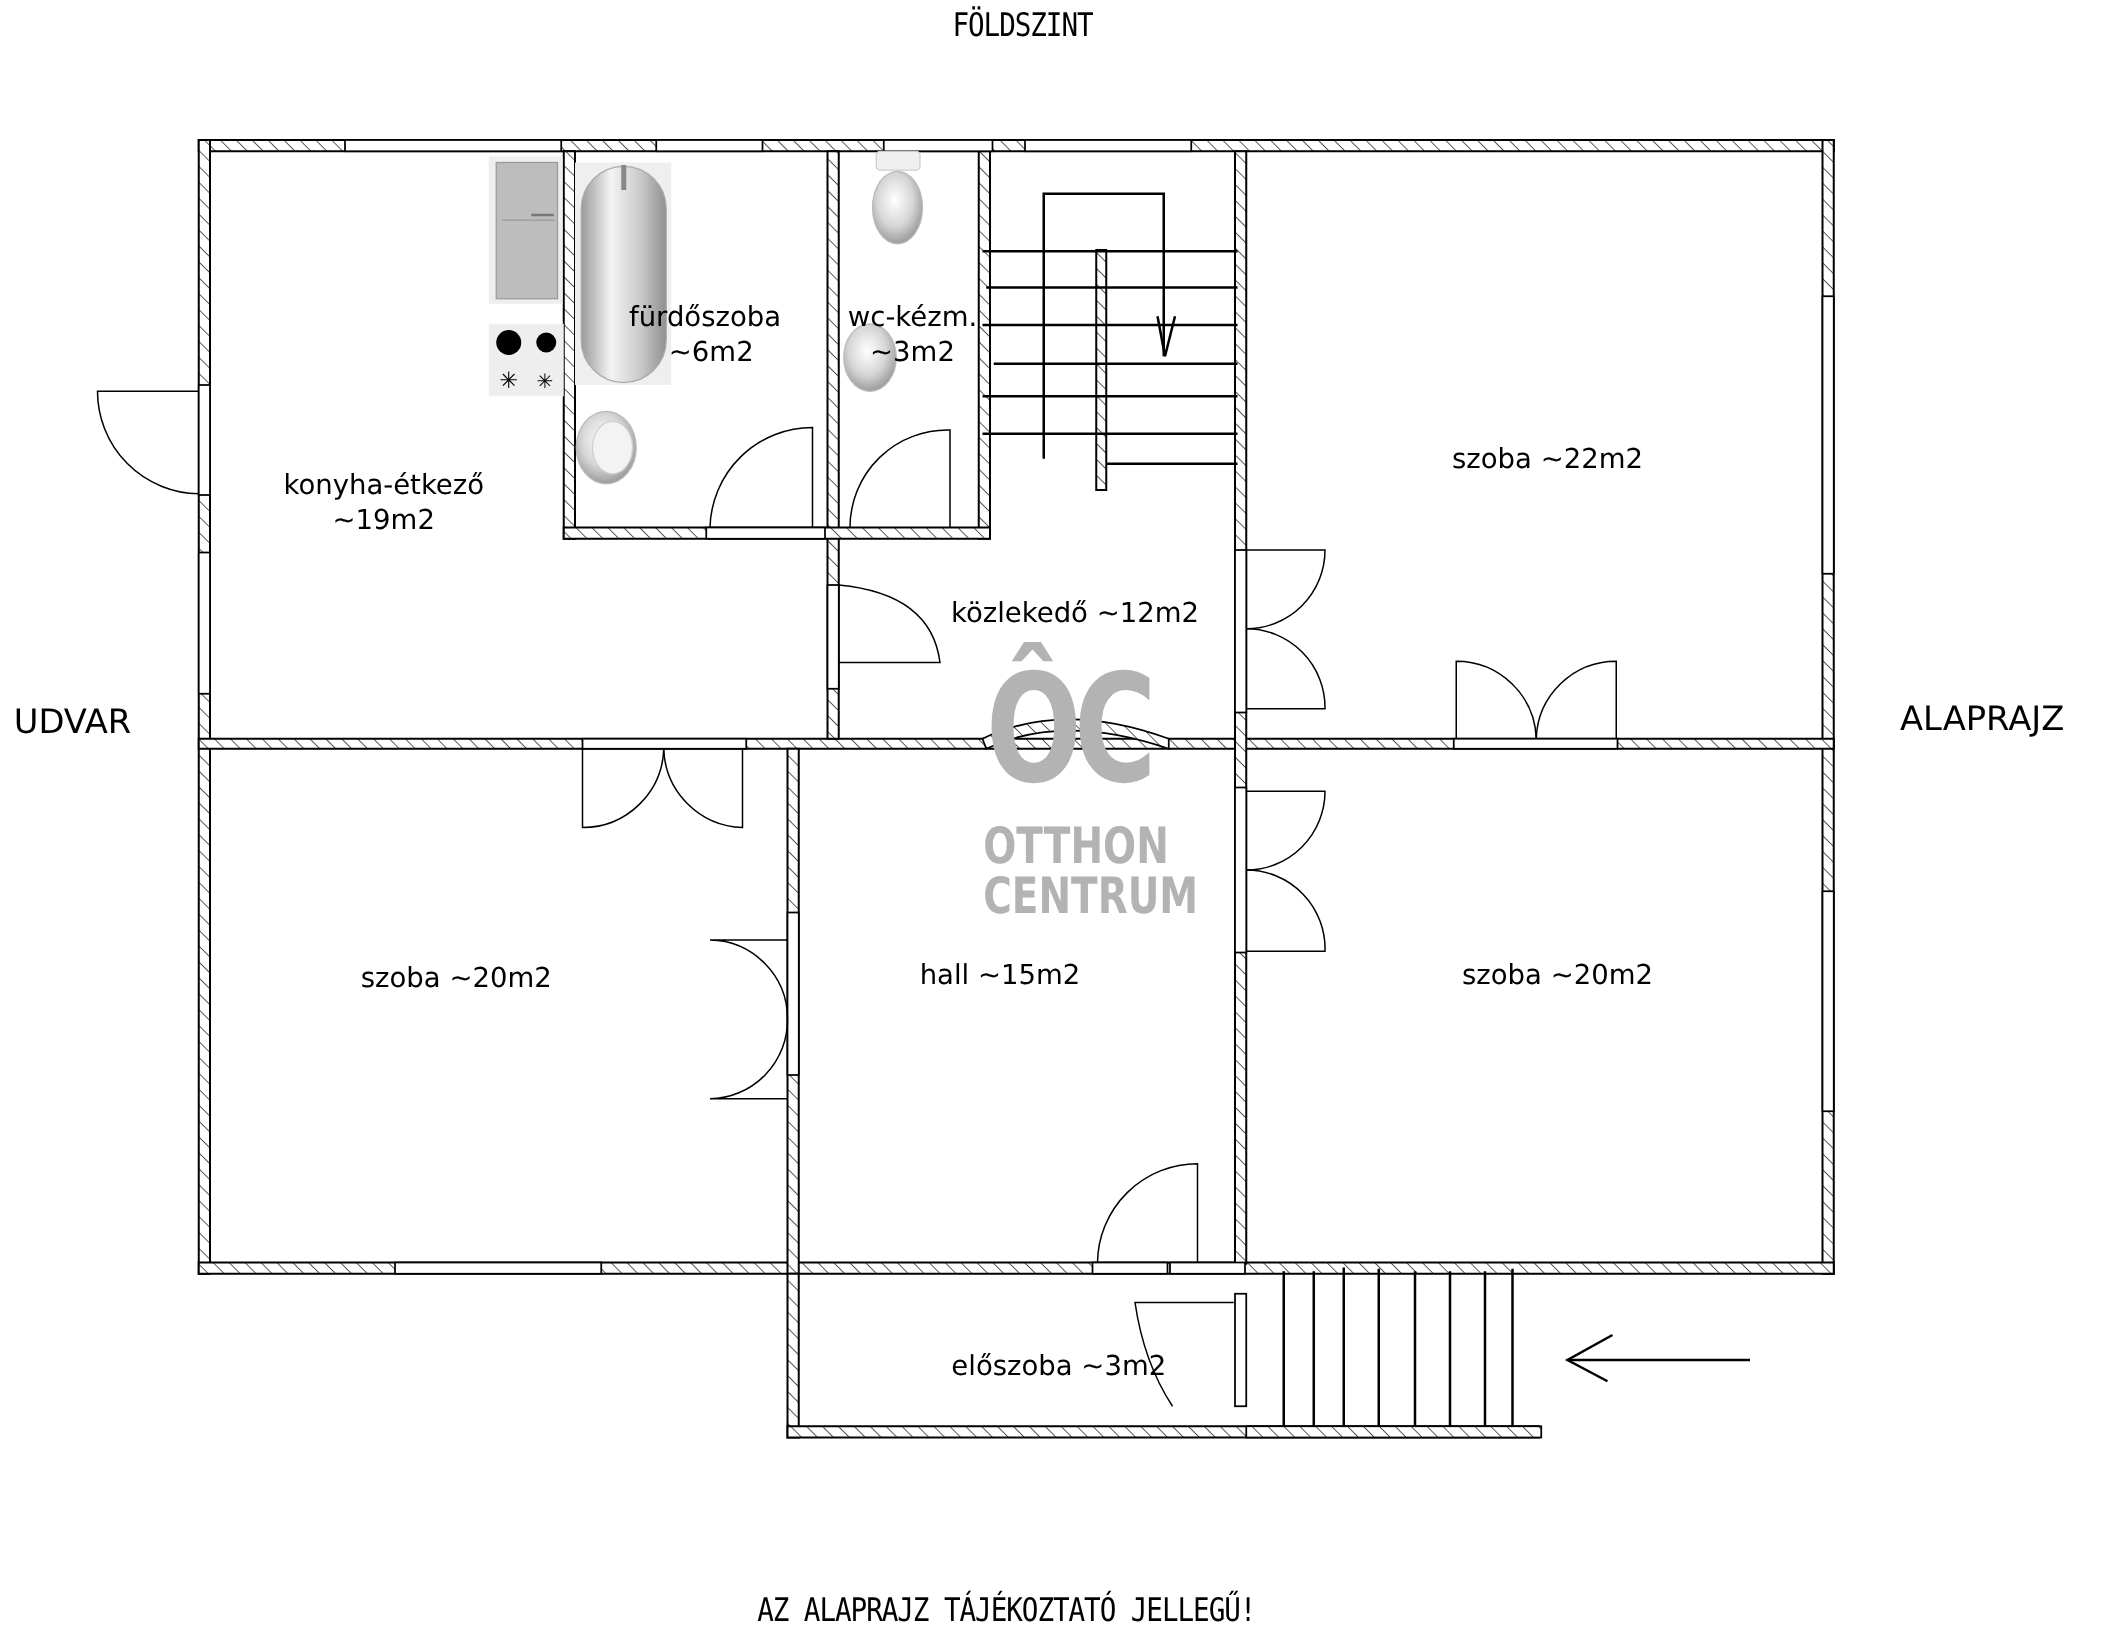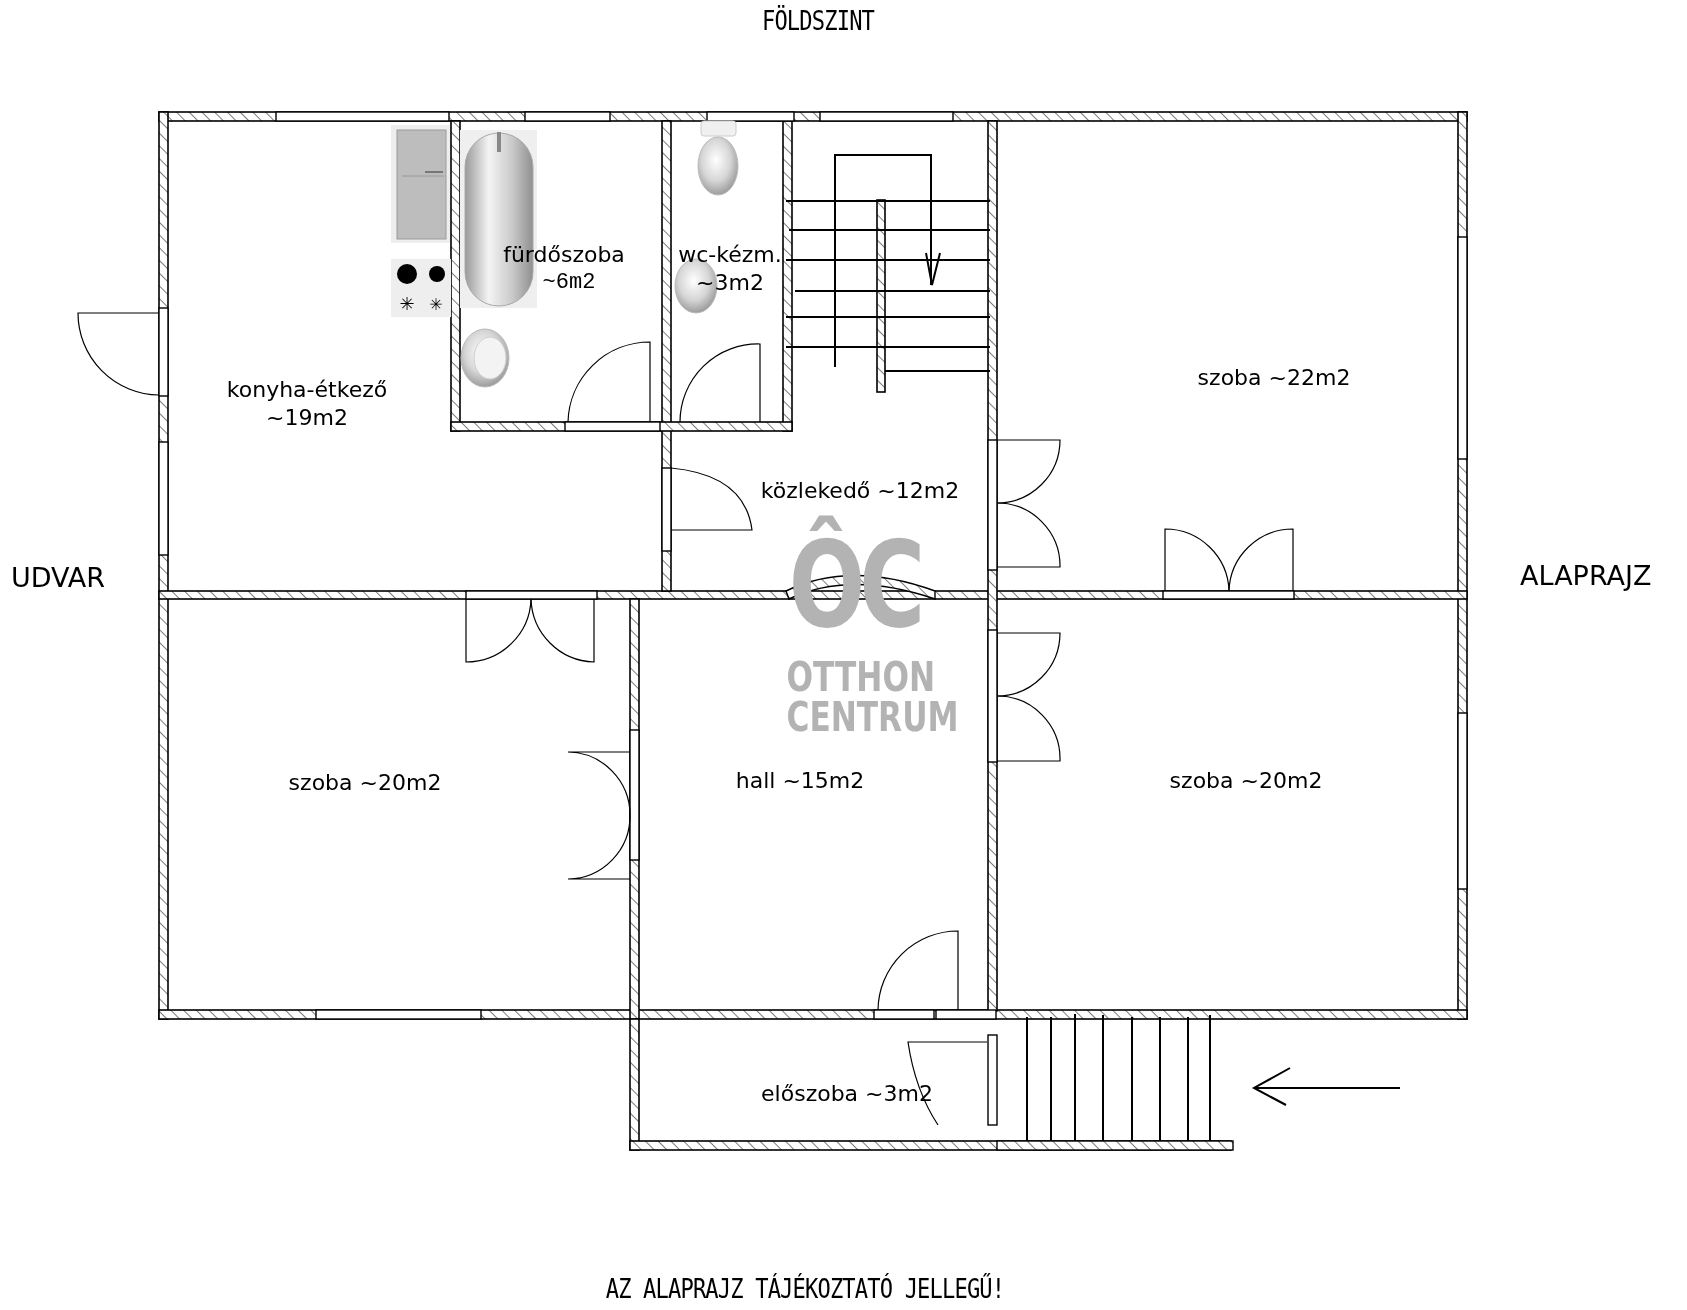--- a/index.html
+++ b/index.html
@@ -185,24 +185,24 @@
 
 <div class="side" style="left:11px; top:562px;">UDVAR</div>
 <div class="side" style="left:1520px; top:560px;">ALAPRAJZ</div>
 
 <div class="lbl" style="left:307px; top:403px;">
   <div>konyha-étkező</div>
   <div>~19m2</div>
 </div>
 <div class="lbl" style="left:564px; top:268px;">
   <div>fürdőszoba</div>
-  <div style="margin-left:10px;font-family:Liberation Mono, monospace;">~6m2</div>
+  <div style="margin-left:10px;">~6m2</div>
 </div>
 <div class="lbl" style="left:730px; top:268px;">
   <div>wc-kézm.</div>
   <div>~3m2</div>
 </div>
 <div class="lbl" style="left:860px; top:491px;">közlekedő ~12m2</div>
-<div class="lbl" style="left:1238px; top:378px;margin-left:36px;">szoba ~22m2</div>
+<div class="lbl" style="left:1238px; top:368px;">szoba ~22m2</div>
 <div class="lbl" style="left:365px; top:783px;">szoba ~20m2</div>
 <div class="lbl" style="left:800px; top:781px;text-align:center;">hall ~15m2</div>
 <div class="lbl" style="left:1246px; top:781px;">szoba ~20m2</div>
 <div class="lbl" style="left:847px; top:1094px;">előszoba ~3m2</div>
 
 </body></html>

